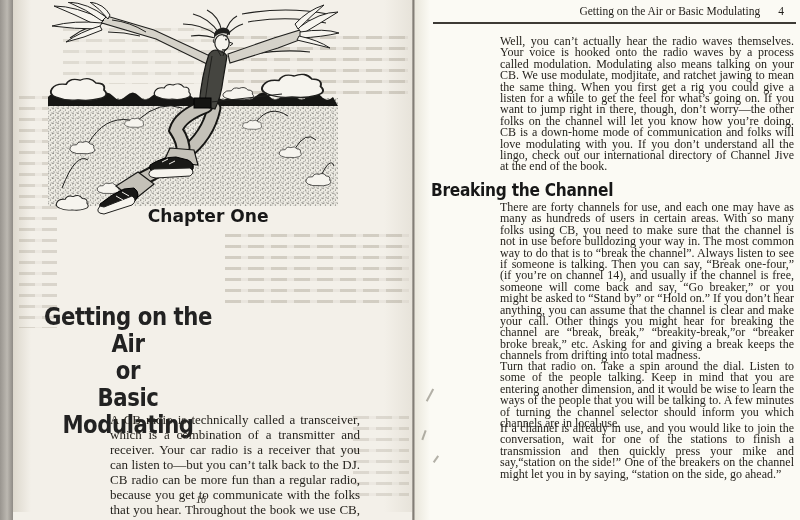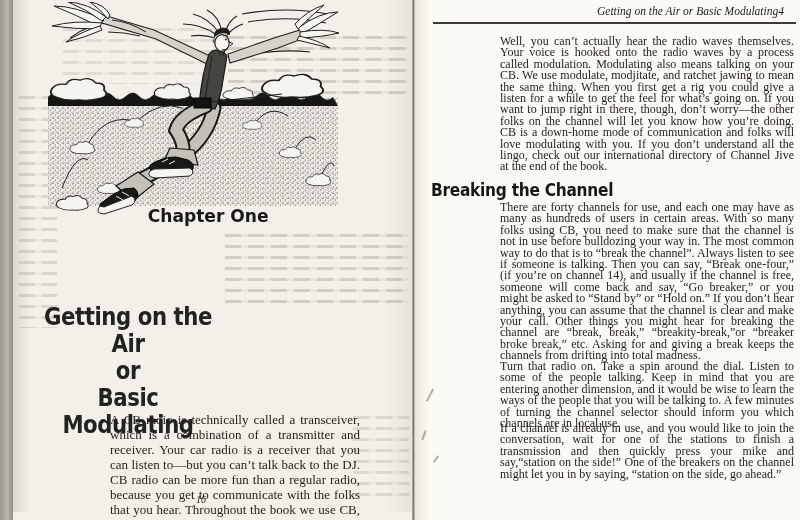--- a/index.html
+++ b/index.html
@@ -35,22 +35,22 @@
   .title{position:absolute;left:5px;top:303px;width:220px;text-align:center;z-index:3;
     font-family:"DejaVu Sans",sans-serif;font-weight:bold;color:#222;
     font-size:25px;line-height:27px;letter-spacing:-.5px;
     transform:scaleX(.85);transform-origin:50% 0;}
   .body-left{position:absolute;left:97px;top:412px;width:250px;margin:0;z-index:3;
     font-size:13px;line-height:15px;text-align:justify;}
   .pagenum-left{position:absolute;left:148px;top:494px;width:80px;text-align:center;
     font-style:italic;font-size:10px;z-index:3;}
 
   
-  .rp-header{position:absolute;top:5px;right:16px;display:flex;align-items:baseline;
-    font-style:italic;font-size:11.5px;color:#201d19;}
+  .rp-header{position:absolute;top:5px;right:16px;display:flex;gap:18px;align-items:baseline;
+    font-size:11.5px;color:#201d19;}
   .rp-rule{position:absolute;top:22px;left:18px;right:4px;height:1.5px;background:#3d3a35;}
   .rp-p{position:absolute;left:85px;width:294px;margin:0;
     font-size:12px;line-height:11.4px;text-align:justify;}
   .p1{top:36px;} .p2{top:202px;} .p3{top:361px;} .p4{top:423px;}
   .rp-h2{position:absolute;left:16px;top:180px;margin:0;
     font-family:"DejaVu Sans",sans-serif;font-weight:bold;font-size:17.5px;color:#171717;
     letter-spacing:-.3px;transform:scaleX(.88);transform-origin:0 0;white-space:nowrap;}
 
   .speck{position:absolute;background:rgba(92,86,74,.45);pointer-events:none;}
   .speck.s1{left:14px;top:388px;width:1.5px;height:14px;transform:rotate(28deg);}

